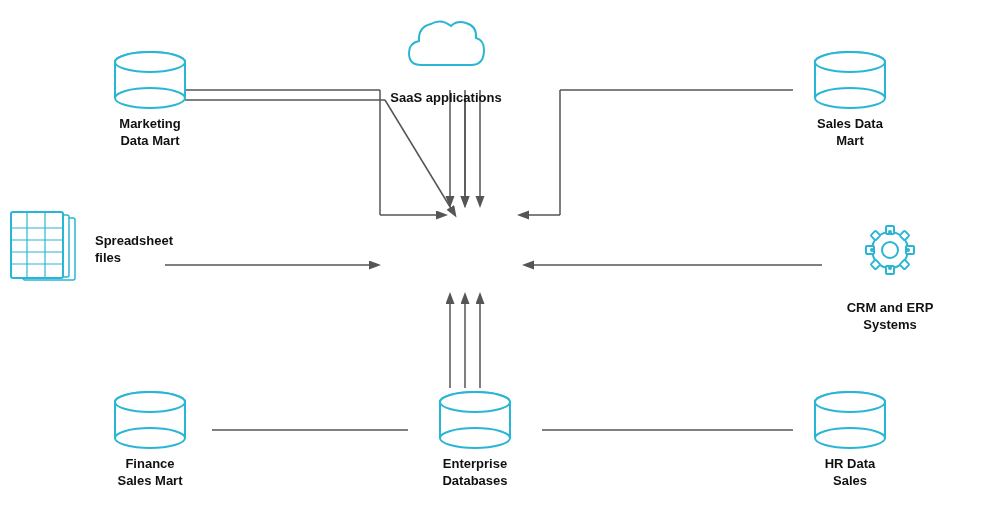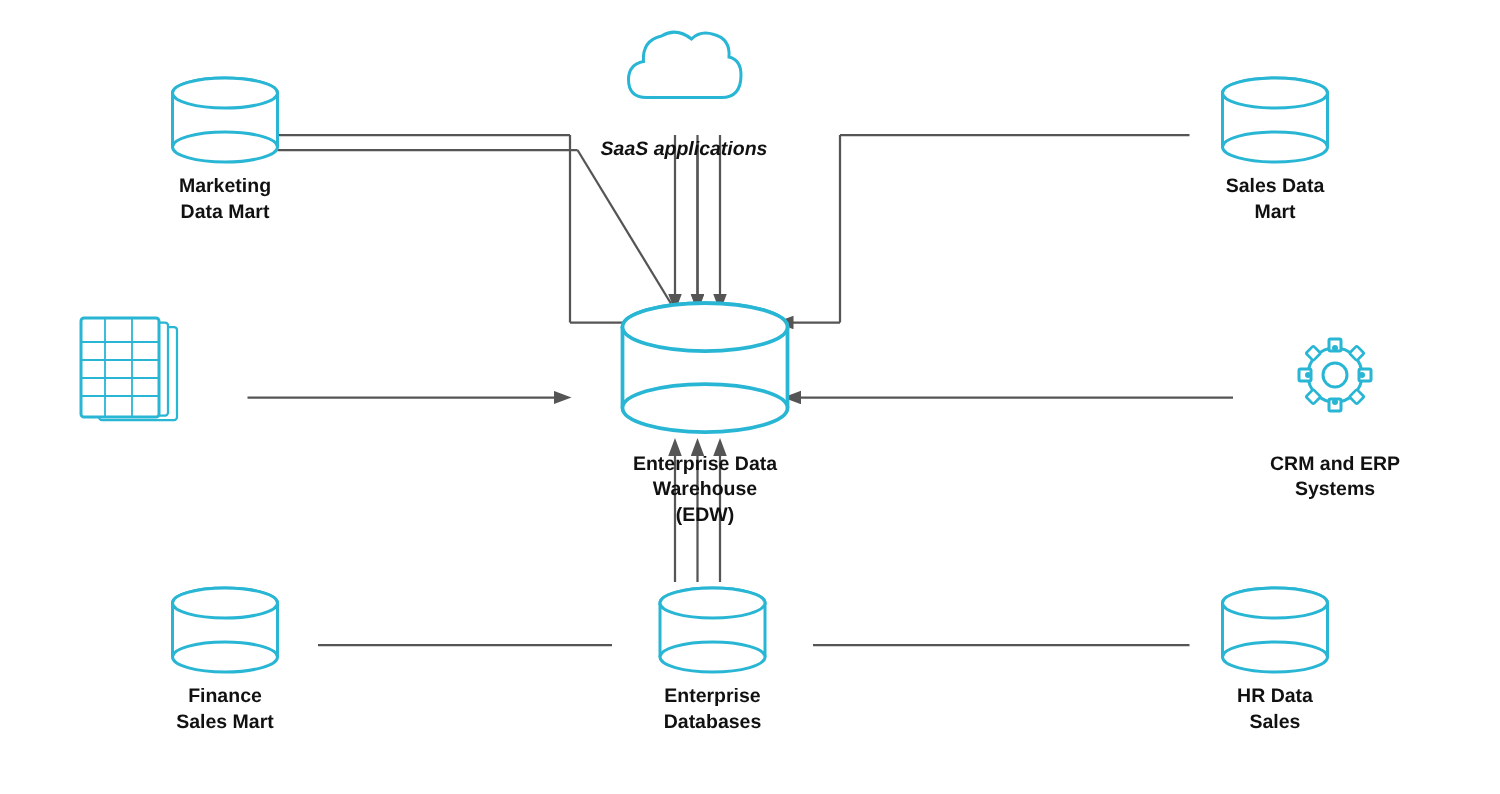--- a/index.html
+++ b/index.html
@@ -78,23 +78,22 @@
     }
 
     
     .edw-cylinder svg {
       width: 140px;
       height: 90px;
     }
 
     
     #saas {
-      left: 396px; top: 10px;
-      width: 120px;
-      font-style: italic;
+      left: 386px; top: 10px;
+      width: 120px;
     }
 
     #marketing {
       left: 90px; top: 50px;
       width: 120px;
       text-align: center;
     }
 
     #sales {
       left: 790px; top: 50px;
@@ -238,37 +237,24 @@
 
         <line x1="4" y1="18" x2="56" y2="18" stroke="#29b6d4" stroke-width="1.2"></line>
         <line x1="4" y1="30" x2="56" y2="30" stroke="#29b6d4" stroke-width="1.2"></line>
         <line x1="4" y1="42" x2="56" y2="42" stroke="#29b6d4" stroke-width="1.2"></line>
         <line x1="4" y1="54" x2="56" y2="54" stroke="#29b6d4" stroke-width="1.2"></line>
 
         <line x1="20" y1="2" x2="20" y2="68" stroke="#29b6d4" stroke-width="1.2"></line>
         <line x1="38" y1="2" x2="38" y2="68" stroke="#29b6d4" stroke-width="1.2"></line>
       </svg>
     </div>
-  </div>
-
-  <div class="node" id="edw">
-    <div class="edw-cylinder">
-      <svg viewBox="0 0 140 90" fill="none" xmlns="http://www.w3.org/2000/svg">
-        <ellipse cx="70" cy="18" rx="55" ry="16" stroke="#29b6d4" stroke-width="2.5" fill="white"></ellipse>
-        <rect x="15" y="18" width="110" height="54" fill="white"></rect>
-        <line x1="15" y1="18" x2="15" y2="72" stroke="#29b6d4" stroke-width="2.5"></line>
-        <line x1="125" y1="18" x2="125" y2="72" stroke="#29b6d4" stroke-width="2.5"></line>
-        <ellipse cx="70" cy="72" rx="55" ry="16" stroke="#29b6d4" stroke-width="2.5" fill="white"></ellipse>
-        <ellipse cx="70" cy="18" rx="55" ry="16" stroke="#29b6d4" stroke-width="2.5" fill="white"></ellipse>
-      </svg>
-    </div>
-    <div class="node-label" style="white-space:pre-line">Enterprise Data
-Warehouse
-(EDW)</div>
-  </div>
+    <div class="node-label" style="white-space:pre-line">Spreadsheet
+files</div>
+  </div>
+
 
   <div class="node" id="crm">
     <div class="gear">
       <svg viewBox="0 0 80 80" fill="none" xmlns="http://www.w3.org/2000/svg">
 
         <circle cx="40" cy="40" r="18" stroke="#29b6d4" stroke-width="2" fill="white"></circle>
         <circle cx="40" cy="40" r="8" stroke="#29b6d4" stroke-width="2" fill="white"></circle>
 
         <rect x="36" y="16" width="8" height="8" rx="1" fill="white" stroke="#29b6d4" stroke-width="2"></rect>
         <rect x="36" y="56" width="8" height="8" rx="1" fill="white" stroke="#29b6d4" stroke-width="2"></rect>

